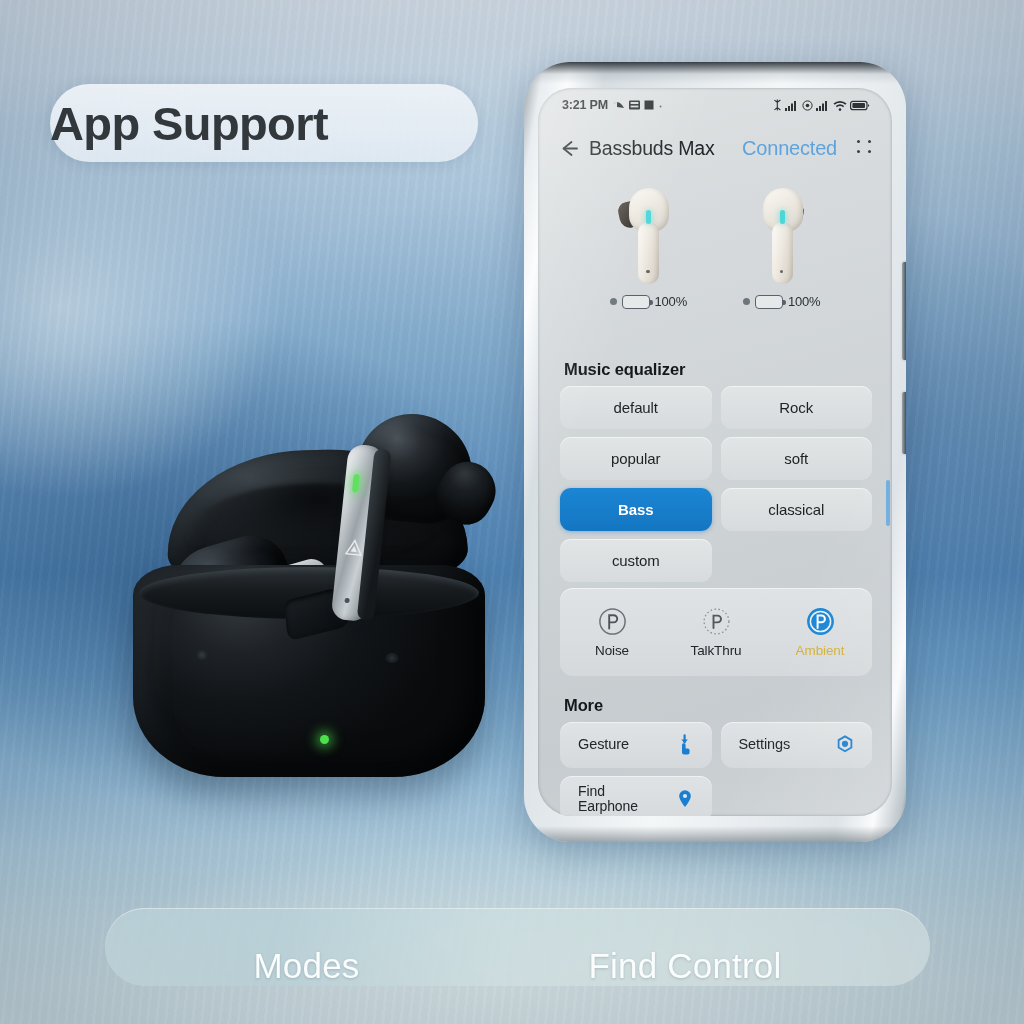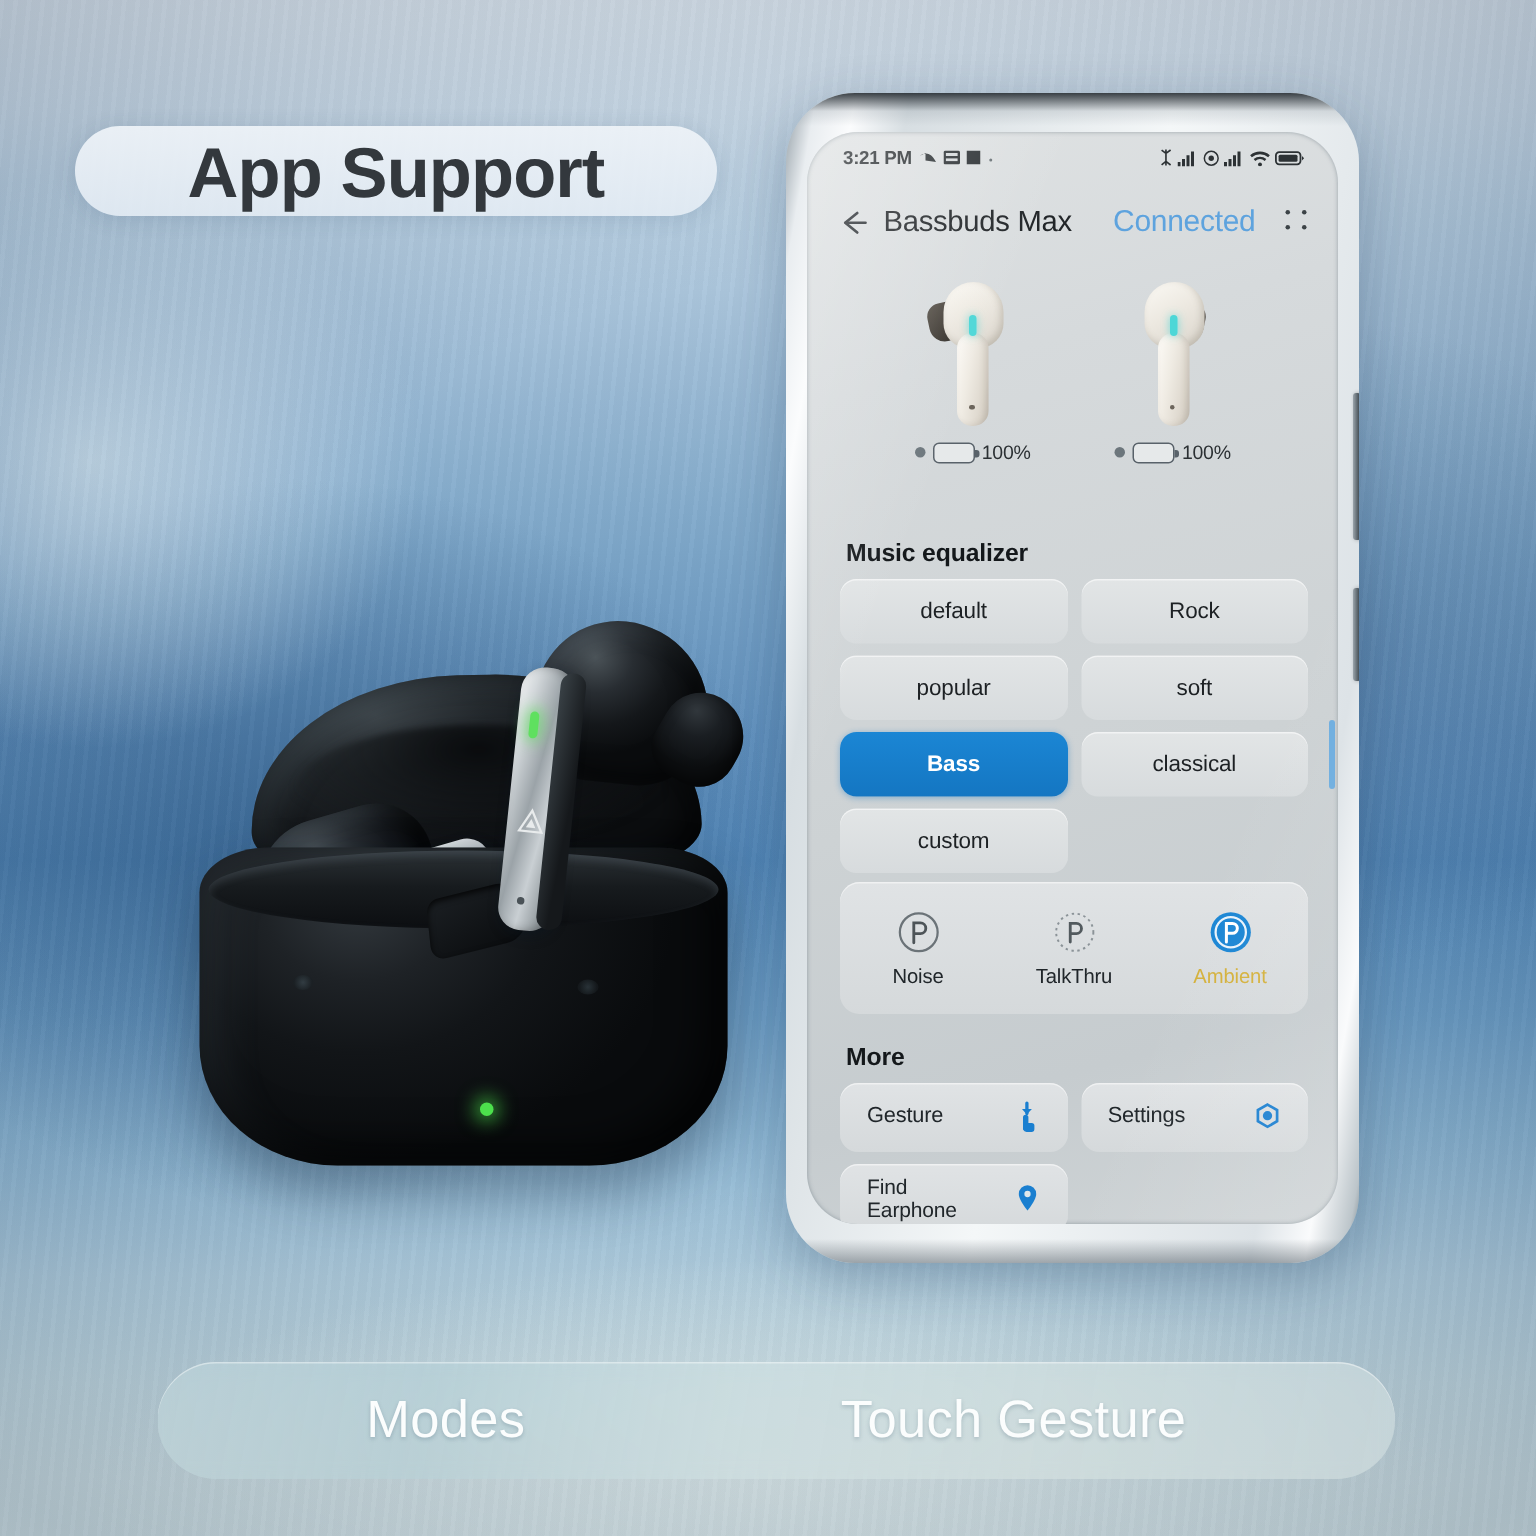--- a/index.html
+++ b/index.html
@@ -47,43 +47,43 @@
       rgba(255,255,255,.045) 0px, rgba(255,255,255,.045) 3px,
       rgba(0,0,0,.035) 3px, rgba(0,0,0,.035) 9px);
     opacity:.55;
   }
   #bg .vig {
     background:radial-gradient(ellipse 75% 65% at 50% 48%, rgba(0,0,0,0) 45%, rgba(20,45,75,.22) 100%);
   }
 
   
   .header-pill {
-    position:absolute; left:50px; top:84px; width:428px; height:60px;
+    position:absolute; left:50px; top:84px; width:428px; height:78px;
     border-radius:39px;
     background:linear-gradient(180deg, rgba(238,243,248,.93), rgba(229,237,245,.88));
     box-shadow:0 2px 14px rgba(40,70,105,.14);
-    display:flex; align-items:center; justify-content:center;
+    display:flex; align-items:center; 
   }
   .header-pill .t {
     font-size:47px; font-weight:bold; color:#33383d; letter-spacing:-.6px;
   }
 
   
   .bottom-pill {
     position:absolute; left:105px; top:908px; width:825px; height:78px;
     border-radius:39px;
     background:linear-gradient(100deg,
       rgba(205,228,230,.40) 0%,
       rgba(180,214,220,.34) 22%,
       rgba(214,232,232,.42) 48%,
       rgba(222,234,230,.46) 72%,
       rgba(228,238,236,.44) 100%);
     backdrop-filter:blur(5px);
     box-shadow:inset 0 1px 0 rgba(255,255,255,.42);
-    display:flex; align-items:center; justify-content:space-around;
+    display:flex; align-items:flex-end; justify-content:space-around;
     padding:0 34px;
   }
   .bottom-pill .f {
     font-size:35px; color:#fbfdfd; font-weight:normal; letter-spacing:.2px;
     text-shadow:0 1px 3px rgba(30,60,80,.22);
   }
 
   
   #product { position:absolute; left:95px; top:395px; width:430px; height:470px; }
 
@@ -604,14 +604,14 @@
       </div>
 
       <div class="sbar"></div>
       <div class="screen-sheen"></div>
     </div>
   </div>
 </div>
 
 <div class="bottom-pill">
   <span class="f">Modes</span>
-  <span class="f">Touch Gesture</span>
+  <span class="f">Find Control</span>
 </div>
 
 </body></html>

